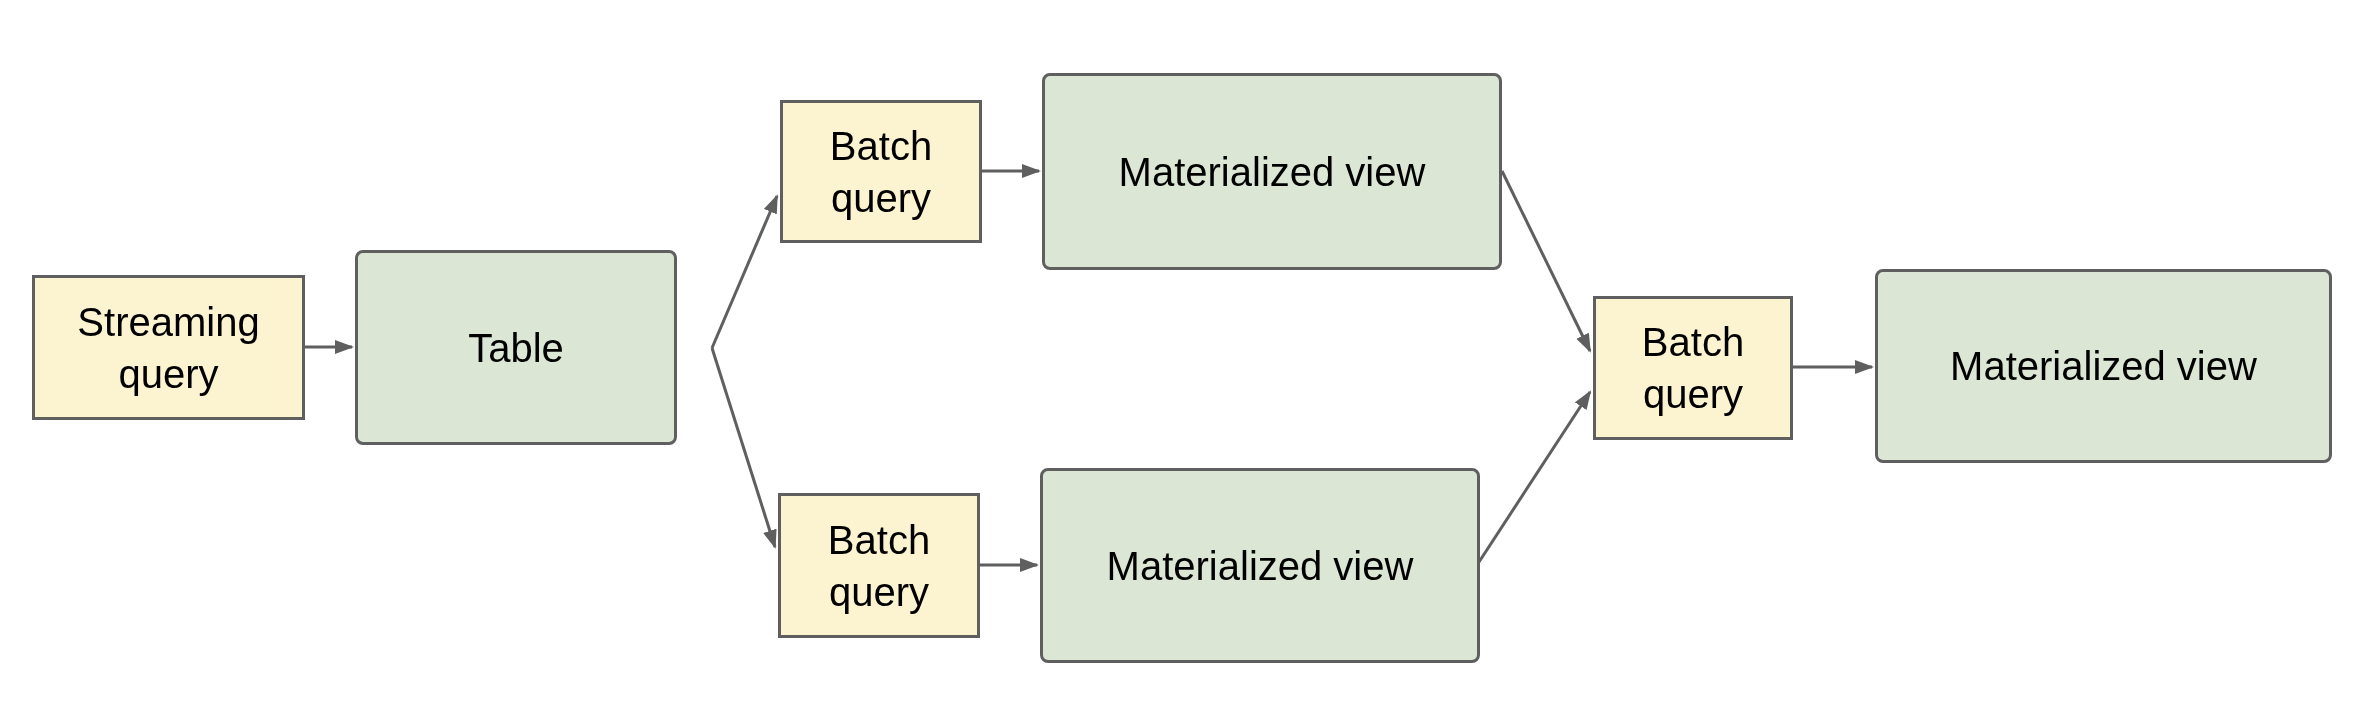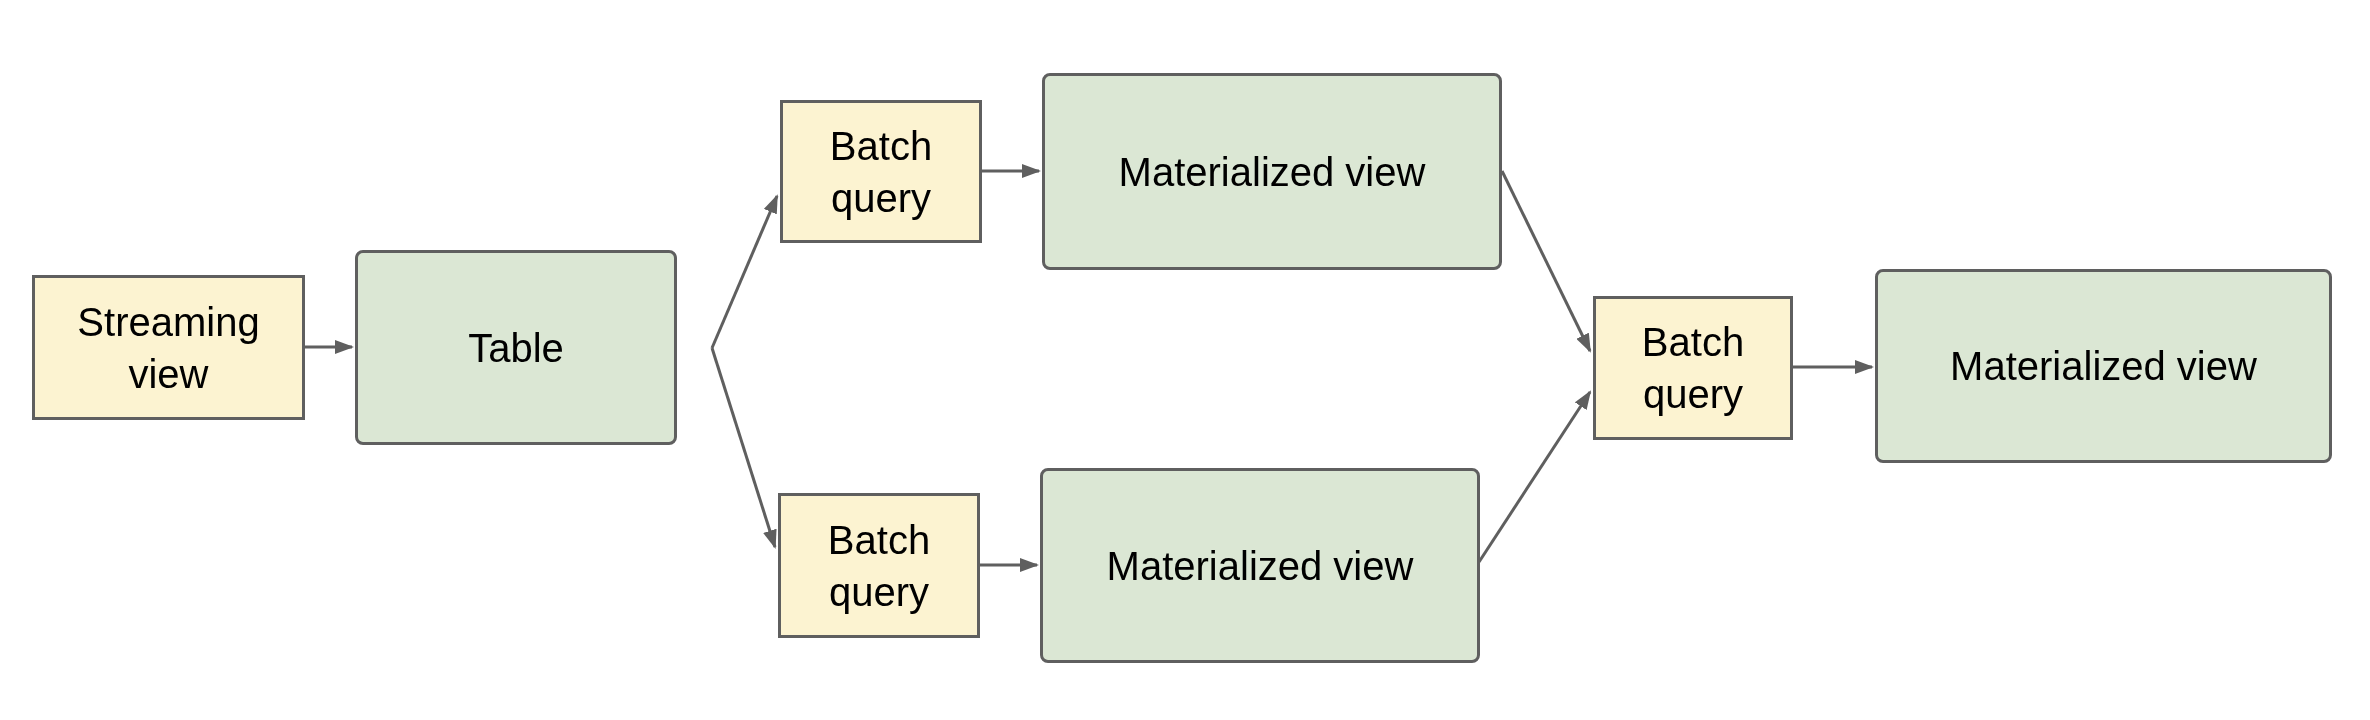--- a/index.html
+++ b/index.html
@@ -81,21 +81,21 @@
     <line class="edge" x1="712" y1="348" x2="777" y2="196" marker-end="url(#arrow)"></line>
     <line class="edge" x1="712" y1="348" x2="775" y2="547" marker-end="url(#arrow)"></line>
     <line class="edge" x1="982" y1="171" x2="1039" y2="171" marker-end="url(#arrow)"></line>
     <line class="edge" x1="980" y1="565" x2="1037" y2="565" marker-end="url(#arrow)"></line>
     <line class="edge" x1="1502" y1="171" x2="1590" y2="351" marker-end="url(#arrow)"></line>
     <line class="edge" x1="1479" y1="562" x2="1590" y2="392" marker-end="url(#arrow)"></line>
     <line class="edge" x1="1793" y1="367" x2="1872" y2="367" marker-end="url(#arrow)"></line>
   </svg>
 
   <div class="node query n-streaming">
-    <span>Streaming view</span>
+    <span>Streaming query</span>
   </div>
 
   <div class="node dataset n-table">
     <span>Table</span>
   </div>
 
   <div class="node query n-batch-top">
     <span>Batch query</span>
   </div>
 

